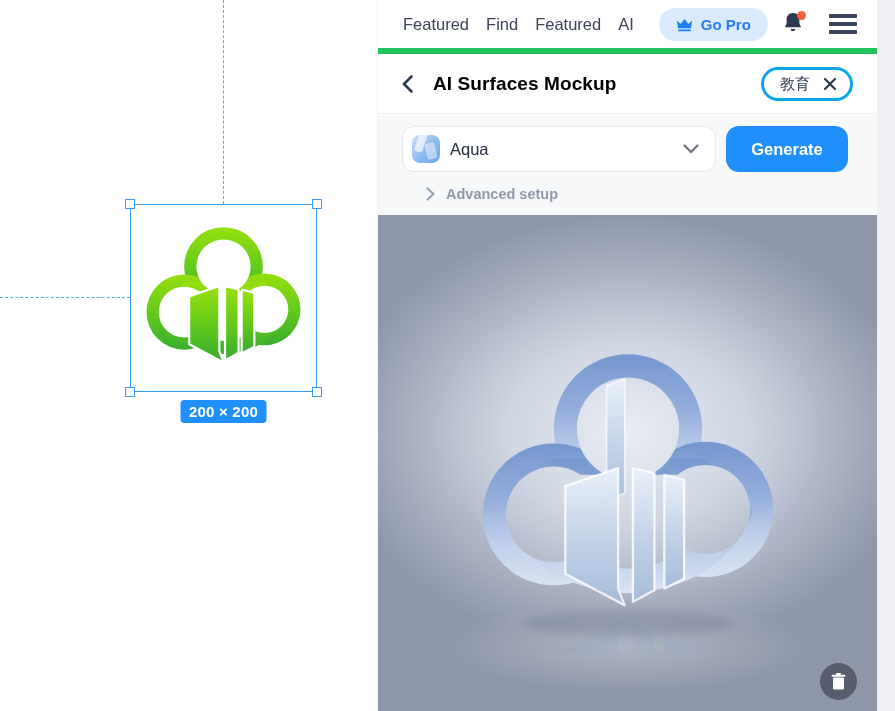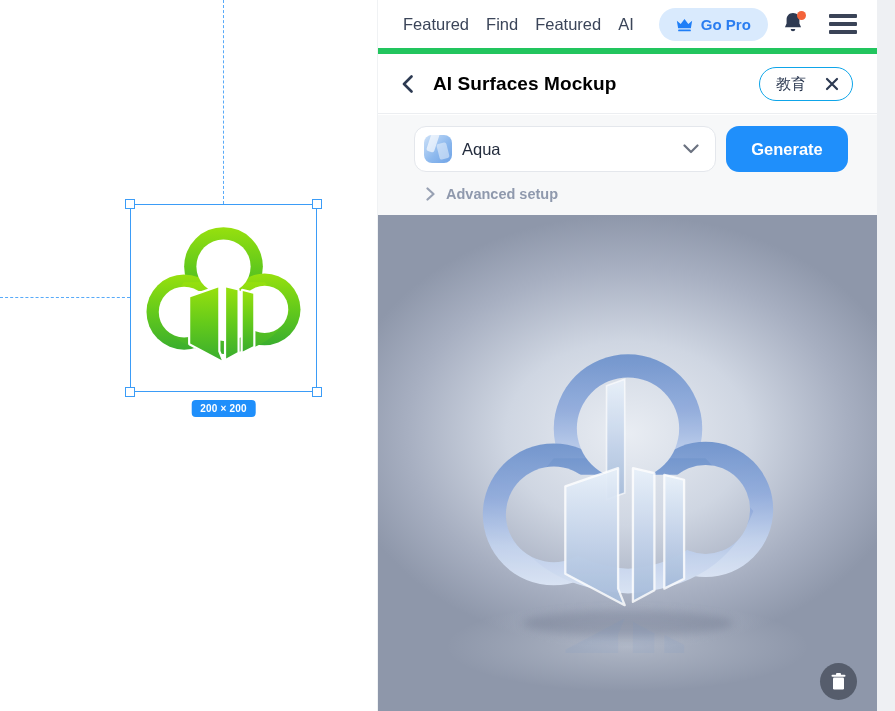--- a/index.html
+++ b/index.html
@@ -12,21 +12,21 @@
   .guide-v { position:absolute; left:223px; top:0; width:0; height:204px; border-left:1px dashed #57aaf9; }
   .guide-h { position:absolute; left:0; top:297px; width:130px; height:0; border-top:1px dashed #57aaf9; }
   .selection { position:absolute; left:130px; top:204px; width:187px; height:188px;
                border:1.5px solid var(--selection-blue,#3b9cf7); }
   .handle { position:absolute; width:10px; height:10px; background:#fff;
             border:1.5px solid var(--selection-blue,#3b9cf7); }
   .handle.tl { left:-6px; top:-6px; } .handle.tr { right:-6px; top:-6px; }
   .handle.bl { left:-6px; bottom:-6px; } .handle.br { right:-6px; bottom:-6px; }
   .logo-wrap { position:absolute; left:5px; top:5px; right:5px; bottom:5px; }
   .size-badge { position:absolute; left:50%; transform:translateX(-50%); top:calc(100% + 9px);
-                background:var(--accent-blue,#2196f3); color:#fff; font-size:10px; font-weight:600;
+                background:var(--accent-blue,#2196f3); color:#fff; font-size:15px; font-weight:600;
                 padding:3px 9px; border-radius:4px; white-space:nowrap; letter-spacing:.2px; }
 
   
   .panel { position:absolute; left:377px; top:0; width:500px; height:711px; background:#fff;
            border-left:1px solid #f0f2f4; }
   .gutter { position:absolute; left:877px; top:0; width:18px; height:711px; background:#eef0f3; }
 
   .nav { position:absolute; left:0; top:0; width:100%; height:54px; background:#fff;
          border-bottom:6px solid #22c55e; display:flex; align-items:center; padding:0 20px 0 25px; }
   .nav-item { color:#3b4559; font-size:16.5px; font-weight:500; margin-right:17px; cursor:pointer; }
@@ -37,27 +37,27 @@
   .bell { position:relative; width:24px; height:26px; cursor:pointer; }
   .bell .dot { position:absolute; right:0px; top:0px; width:9px; height:9px; border-radius:50%;
                background:#f4633a; }
   .burger { width:28px; height:20px; display:flex; flex-direction:column; justify-content:space-between; cursor:pointer; }
   .burger i { display:block; height:3.6px; background:#3a4357; border-radius:1px; }
 
   .titlebar { position:absolute; left:0; top:55px; width:100%; height:59px; background:#fff;
               border-bottom:1px solid #eceef1; display:flex; align-items:center; padding:0 24px; }
   .back { width:20px; height:20px; margin-right:11px; cursor:pointer; display:flex; align-items:center; }
   .page-title { color:#000000; font-size:19px; font-weight:700; letter-spacing:.1px; }
-  .chip { margin-left:auto; display:flex; align-items:center; gap:19px; border:1px solid #0ea5e9;
+  .chip { margin-left:auto; display:flex; align-items:center; gap:13px; border:3px solid #0ea5e9;
           border-radius:17px; height:34px; padding:0 13px 0 16px; background:#fff; }
   .chip .tag { color:#2d3a52; font-size:15px; }
   .chip .x { cursor:pointer; display:flex; align-items:center; }
 
   .controls { position:absolute; left:0; top:115px; width:100%; height:100px; background:#f7f8f9; }
-  .ctrl-row { position:absolute; left:36px; top:11px; right:29px; height:56px; display:flex; gap:10px; }
+  .ctrl-row { position:absolute; left:24px; top:11px; right:29px; height:56px; display:flex; gap:10px; }
   .dropdown { flex:1; background:#fff; border:1px solid #e4e7ec; border-radius:12px; height:46px;
               display:flex; align-items:center; padding:0 16px 0 9px; cursor:pointer; }
   .thumb { width:28px; height:28px; border-radius:8px; margin-right:10px; overflow:hidden;
            background:linear-gradient(135deg,#cfe2f8 0%,#8db9ee 55%,#6fa3e6 100%); position:relative; }
   .thumb::before { content:""; position:absolute; left:5px; top:-3px; width:8px; height:20px;
                    background:rgba(255,255,255,.65); transform:rotate(18deg); border-radius:2px; }
   .thumb::after { content:""; position:absolute; left:14px; top:8px; width:10px; height:16px;
                   background:rgba(255,255,255,.45); transform:rotate(-14deg); border-radius:2px; }
   .dd-label { color:#232c3d; font-size:16.5px; font-weight:500; }
   .dd-caret { margin-left:auto; display:flex; align-items:center; }

